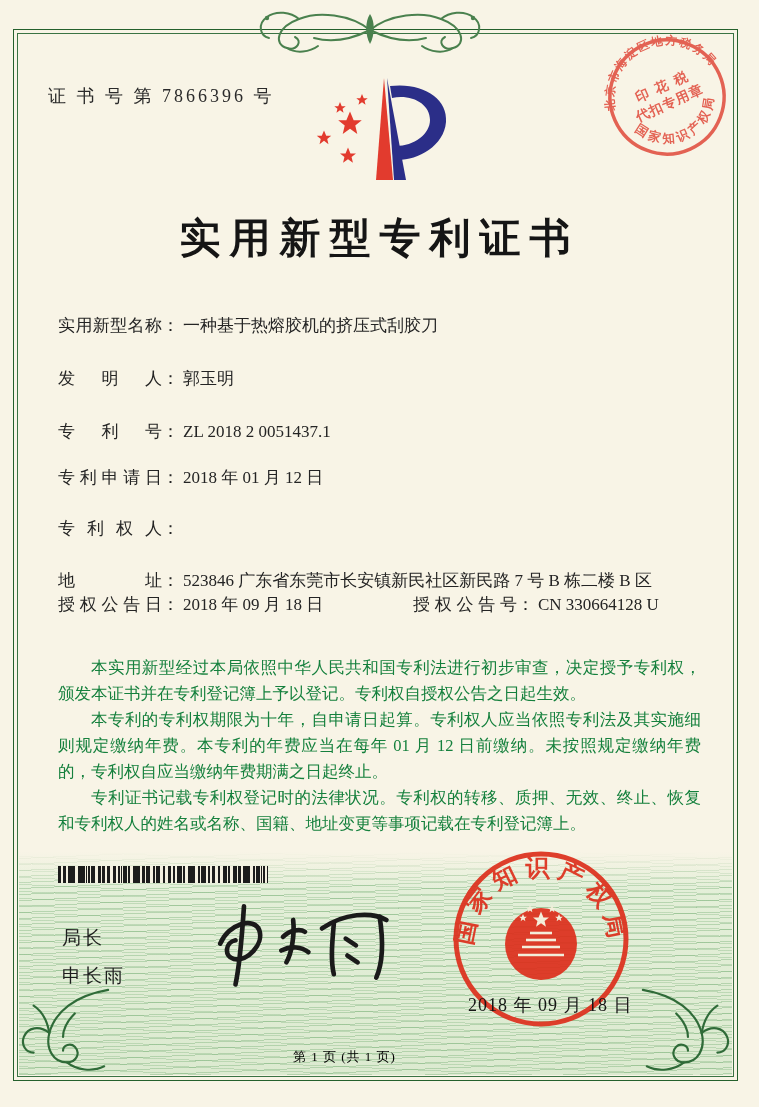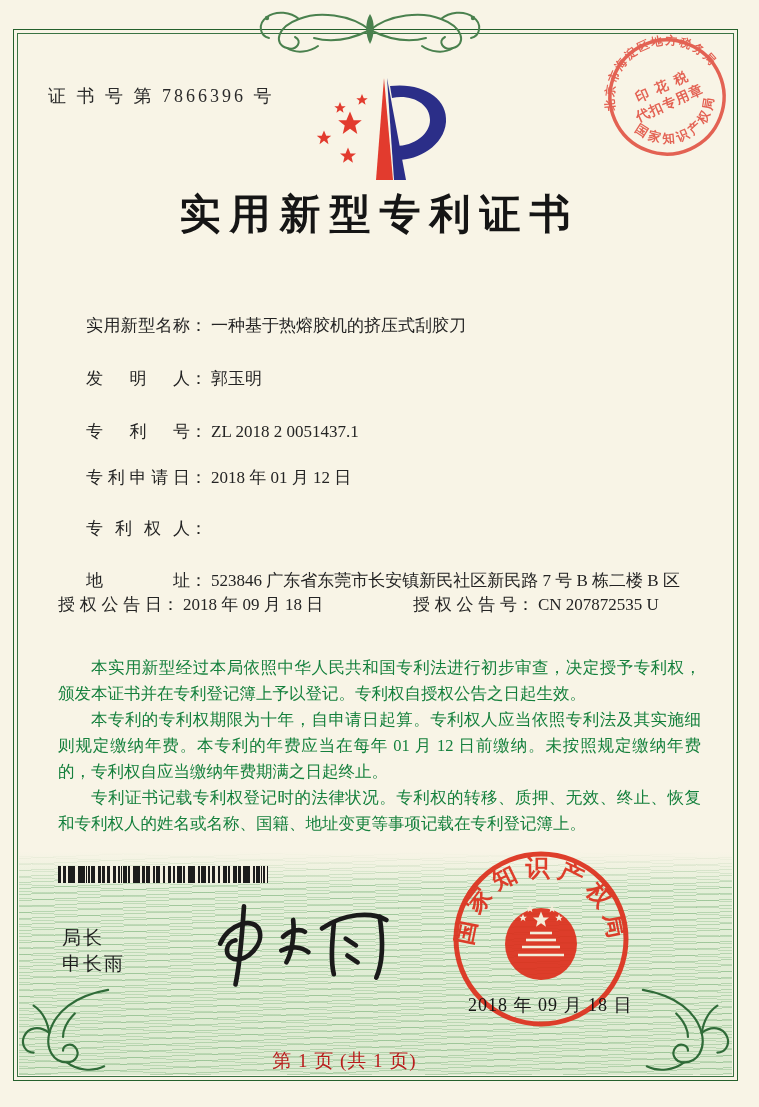--- a/index.html
+++ b/index.html
@@ -20,25 +20,25 @@
       repeating-linear-gradient(182.5deg, rgba(110,170,110,.30) 0 1px, rgba(0,0,0,0) 1px 7px),
       linear-gradient(#e5f0da,#dcead0);
   }
   .topflourish{position:absolute;left:244px;top:6px;width:252px;height:48px;}
   .cornerflourish{position:absolute;width:98px;height:98px;}
   .corner-bl{left:16px;top:984px;}
   .corner-br{right:24px;top:984px;transform:scaleX(-1);}
 
   .certno{position:absolute;left:48px;top:84px;font-size:18px;letter-spacing:3px;color:#2a2a2a;}
   .logo{position:absolute;left:298px;top:68px;width:168px;height:122px;}
-  .title{position:absolute;left:0;right:0;top:187px;text-align:center;
+  .title{position:absolute;left:0;right:0;top:211px;text-align:center;
          font-size:41px;font-weight:bold;letter-spacing:9px;color:#151515;}
 
   .fields{position:absolute;left:58px;right:58px;top:314px;font-size:17px;line-height:24px;color:#242424;}
-  .frow{display:flex;align-items:center;margin-left:28px;}
+  .frow{display:flex;align-items:center;}
   .flabel{display:inline-block;width:104px;text-align:justify;text-align-last:justify;flex:0 0 104px;}
   .fcolon{flex:0 0 auto;margin-right:4px;}
   .fvalue{flex:1 1 auto;}
   .mt-inventor{margin-top:29px;}
   .mt-patno{margin-top:29px;}
   .mt-filing{margin-top:22px;}
   .mt-patentee{margin-top:27px;}
   .mt-address{margin-top:28px;}
   .mt-grant{margin-top:0;}
   .grantrow{display:flex;}
@@ -51,29 +51,29 @@
 
   .barcode{position:absolute;left:58px;top:866px;width:210px;height:17px;
     background:
       repeating-linear-gradient(90deg,#1c1c1c 0 2px,rgba(0,0,0,0) 2px 5px),
       repeating-linear-gradient(90deg,#1c1c1c 0 1px,rgba(0,0,0,0) 1px 7px),
       repeating-linear-gradient(90deg,#1c1c1c 0 3px,rgba(0,0,0,0) 3px 11px);
     background-color:#f3efe0;}
 
   .commissioner{position:absolute;left:62px;top:925px;font-size:19px;color:#1d1d1d;
                 font-family:"Liberation Sans","DejaVu Sans",sans-serif;}
-  .commissioner div{letter-spacing:2px;}
+  .commissioner div{margin-bottom:12px;letter-spacing:2px;}
   .signature{position:absolute;left:188px;top:888px;width:212px;height:108px;}
 
   .seal{position:absolute;left:450px;top:848px;width:182px;height:182px;}
   .sealdate{position:absolute;left:468px;top:993px;font-size:18px;color:#161616;letter-spacing:1px;}
 
   .taxstamp{position:absolute;left:596px;top:26px;width:142px;height:142px;}
 
-  .footer{position:absolute;left:0;right:70px;top:1048px;text-align:center;font-size:19px;color:#b91c1c;letter-spacing:1px;}
+  .footer{position:absolute;left:0;right:70px;top:1048px;text-align:center;font-size:13px;color:#000000;letter-spacing:1px;}
 </style>
 </head>
 <body>
 
 <div class="page">
 
   <div class="green-band"></div>
   <div class="frame-outer"></div>
   <div class="frame-inner"></div>
 
@@ -161,21 +161,21 @@
     </div>
     <div class="grantrow mt-grant">
       <div class="grant-left">
         <span class="flabel">授权公告日</span>
           <span class="fcolon">：</span>
         <span>2018 年 09 月 18 日</span>
       </div>
       <div class="grant-right">
         <span class="flabel">授权公告号</span>
           <span class="fcolon">：</span>
-        <span>CN 207872535 U</span>
+        <span>CN 330664128 U</span>
       </div>
     </div>
   </div>
 
   <div class="bodytext">
     <p>本实用新型经过本局依照中华人民共和国专利法进行初步审查，决定授予专利权，颁发本证书并在专利登记簿上予以登记。专利权自授权公告之日起生效。</p>
     <p>本专利的专利权期限为十年，自申请日起算。专利权人应当依照专利法及其实施细则规定缴纳年费。本专利的年费应当在每年 01 月 12 日前缴纳。未按照规定缴纳年费的，专利权自应当缴纳年费期满之日起终止。</p>
     <p>专利证书记载专利权登记时的法律状况。专利权的转移、质押、无效、终止、恢复和专利权人的姓名或名称、国籍、地址变更等事项记载在专利登记簿上。</p>
   </div>
 

